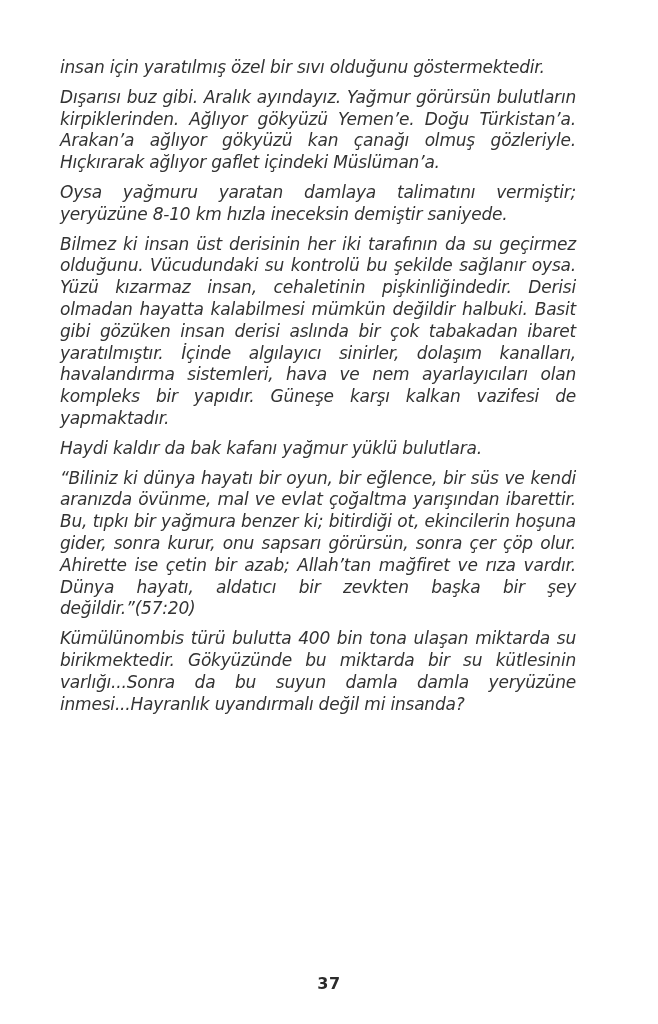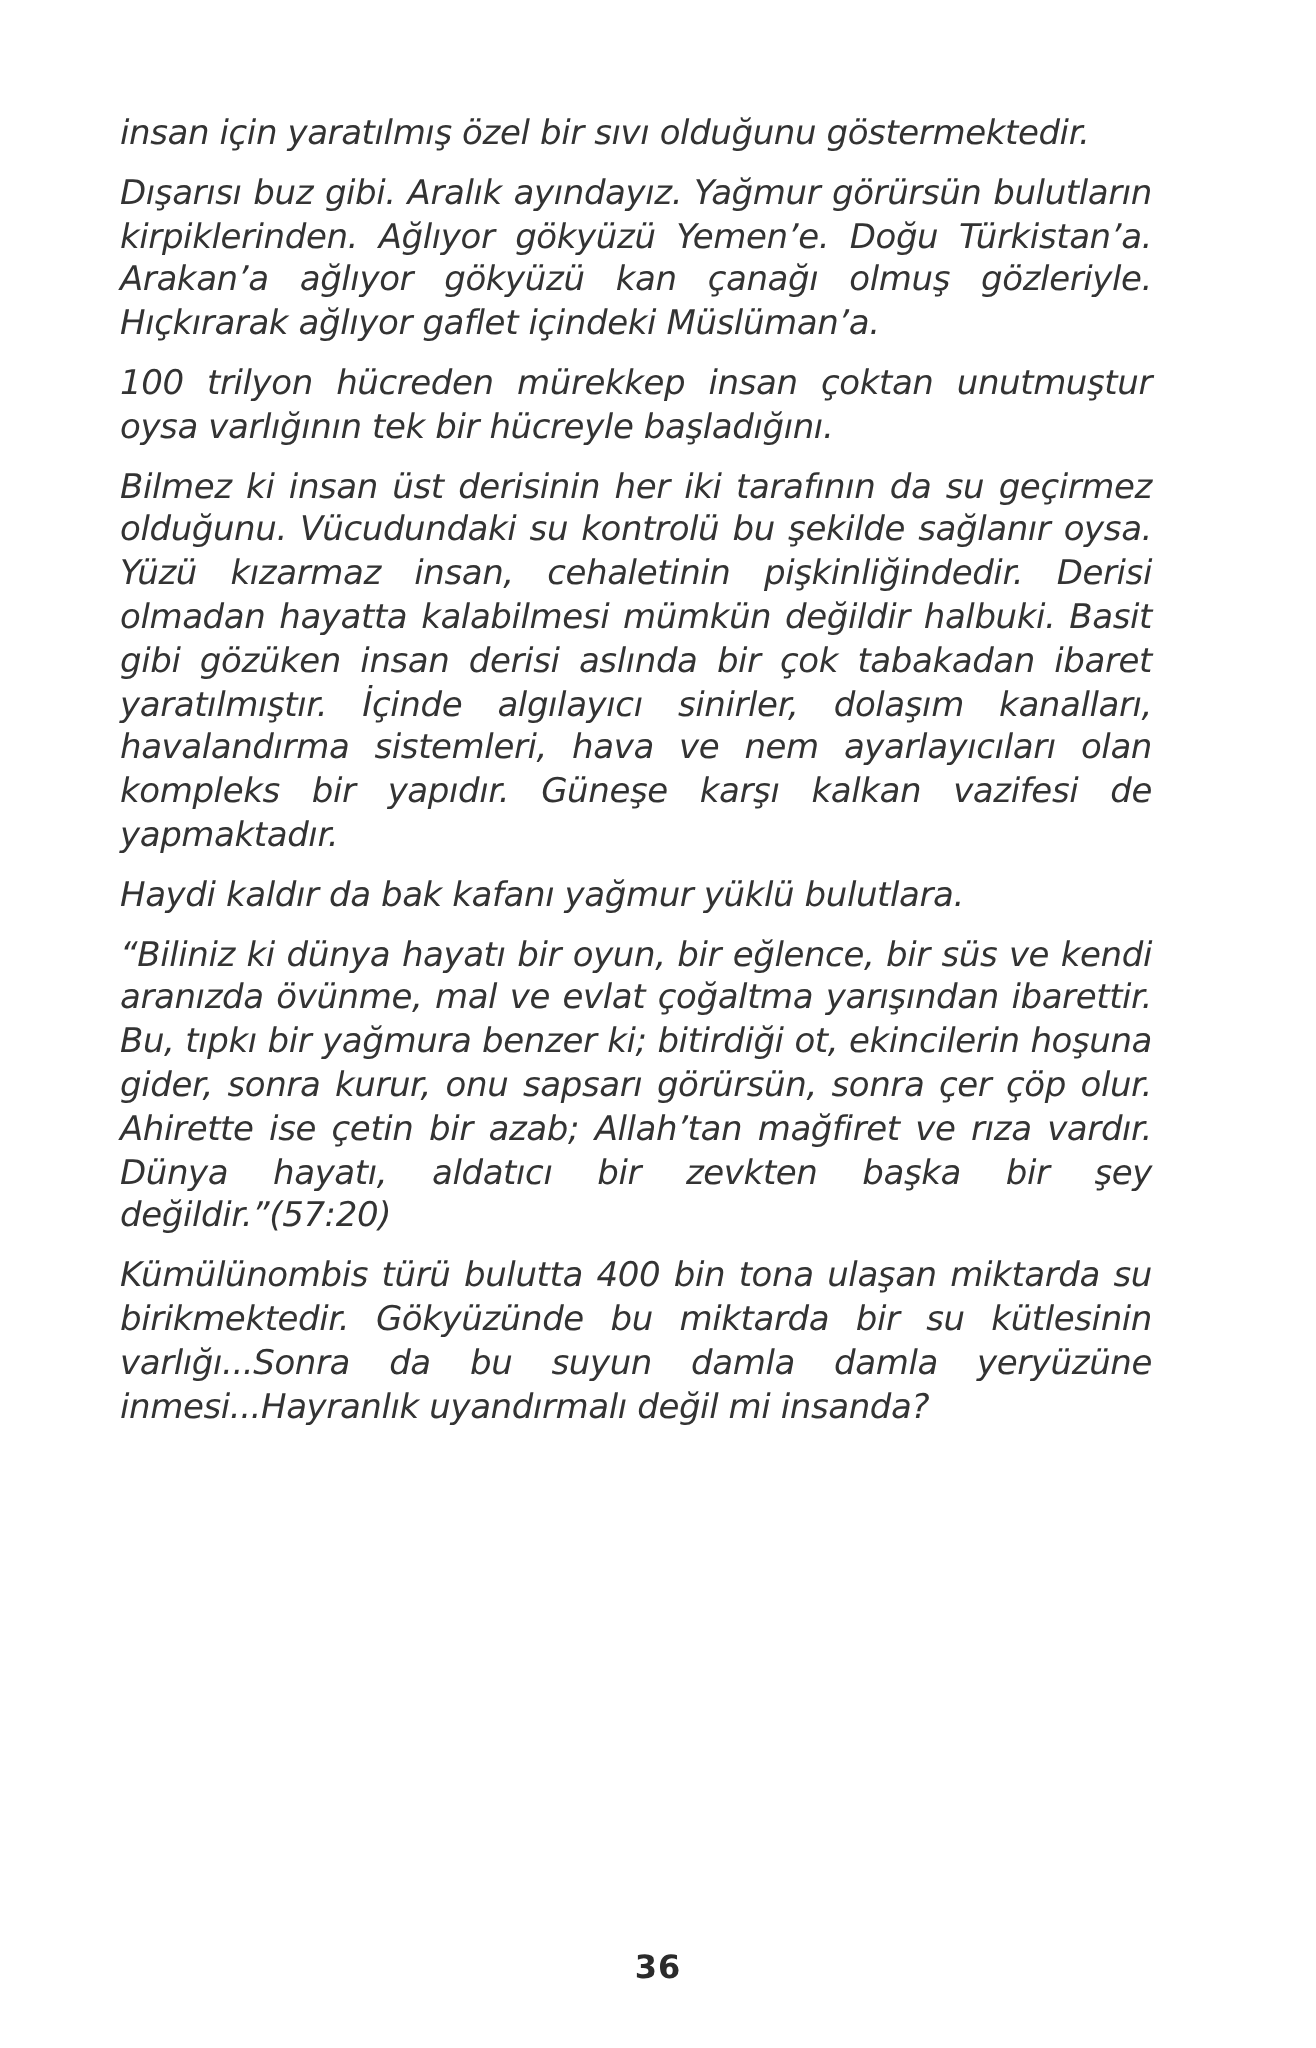--- a/index.html
+++ b/index.html
@@ -42,22 +42,22 @@
     letter-spacing: 0.5px;
   }
 </style>
 </head>
 <body>
 
 <div class="page">
   <main class="text-block">
     <p>insan için yaratılmış özel bir sıvı olduğunu göstermektedir.</p>
     <p>Dışarısı buz gibi. Aralık ayındayız. Yağmur görürsün bulutların kirpiklerinden. Ağlıyor gökyüzü Yemen’e. Doğu Türkistan’a. Arakan’a ağlıyor gökyüzü kan çanağı olmuş gözleriyle. Hıçkırarak ağlıyor gaflet içindeki Müslüman’a.</p>
-    <p>100 trilyon hücreden mürekkep insan çoktan unutmuştur oysa varlığının tek bir hücreyle başladığını.</p>
+    <p>Oysa yağmuru yaratan damlaya talimatını vermiştir; yeryüzüne 8-10 km hızla ineceksin demiştir saniyede.</p>
     <p>Bilmez ki insan üst derisinin her iki tarafının da su geçirmez olduğunu. Vücudundaki su kontrolü bu şekilde sağlanır oysa. Yüzü kızarmaz insan, cehaletinin pişkinliğindedir. Derisi olmadan hayatta kalabilmesi mümkün değildir halbuki. Basit gibi gözüken insan derisi aslında bir çok tabakadan ibaret yaratılmıştır. İçinde algılayıcı sinirler, dolaşım kanalları, havalandırma sistemleri, hava ve nem ayarlayıcıları olan kompleks bir yapıdır. Güneşe karşı kalkan vazifesi de yapmaktadır.</p>
     <p>Haydi kaldır da bak kafanı yağmur yüklü bulutlara.</p>
     <p>“Biliniz ki dünya hayatı bir oyun, bir eğlence, bir süs ve kendi aranızda övünme, mal ve evlat çoğaltma yarışından ibarettir. Bu, tıpkı bir yağmura benzer ki; bitirdiği ot, ekincilerin hoşuna gider, sonra kurur, onu sapsarı görürsün, sonra çer çöp olur. Ahirette ise çetin bir azab; Allah’tan mağfiret ve rıza vardır. Dünya hayatı, aldatıcı bir zevkten başka bir şey değildir.”(57:20)</p>
     <p>Kümülünombis türü bulutta 400 bin tona ulaşan miktarda su birikmektedir. Gökyüzünde bu miktarda bir su kütlesinin varlığı...Sonra da bu suyun damla damla yeryüzüne inmesi...Hayranlık uyandırmalı değil mi insanda?</p>
   </main>
   <footer class="page-footer">
-    <span class="page-number">36</span>
+    <span class="page-number">37</span>
   </footer>
 </div>
 
 </body></html>

